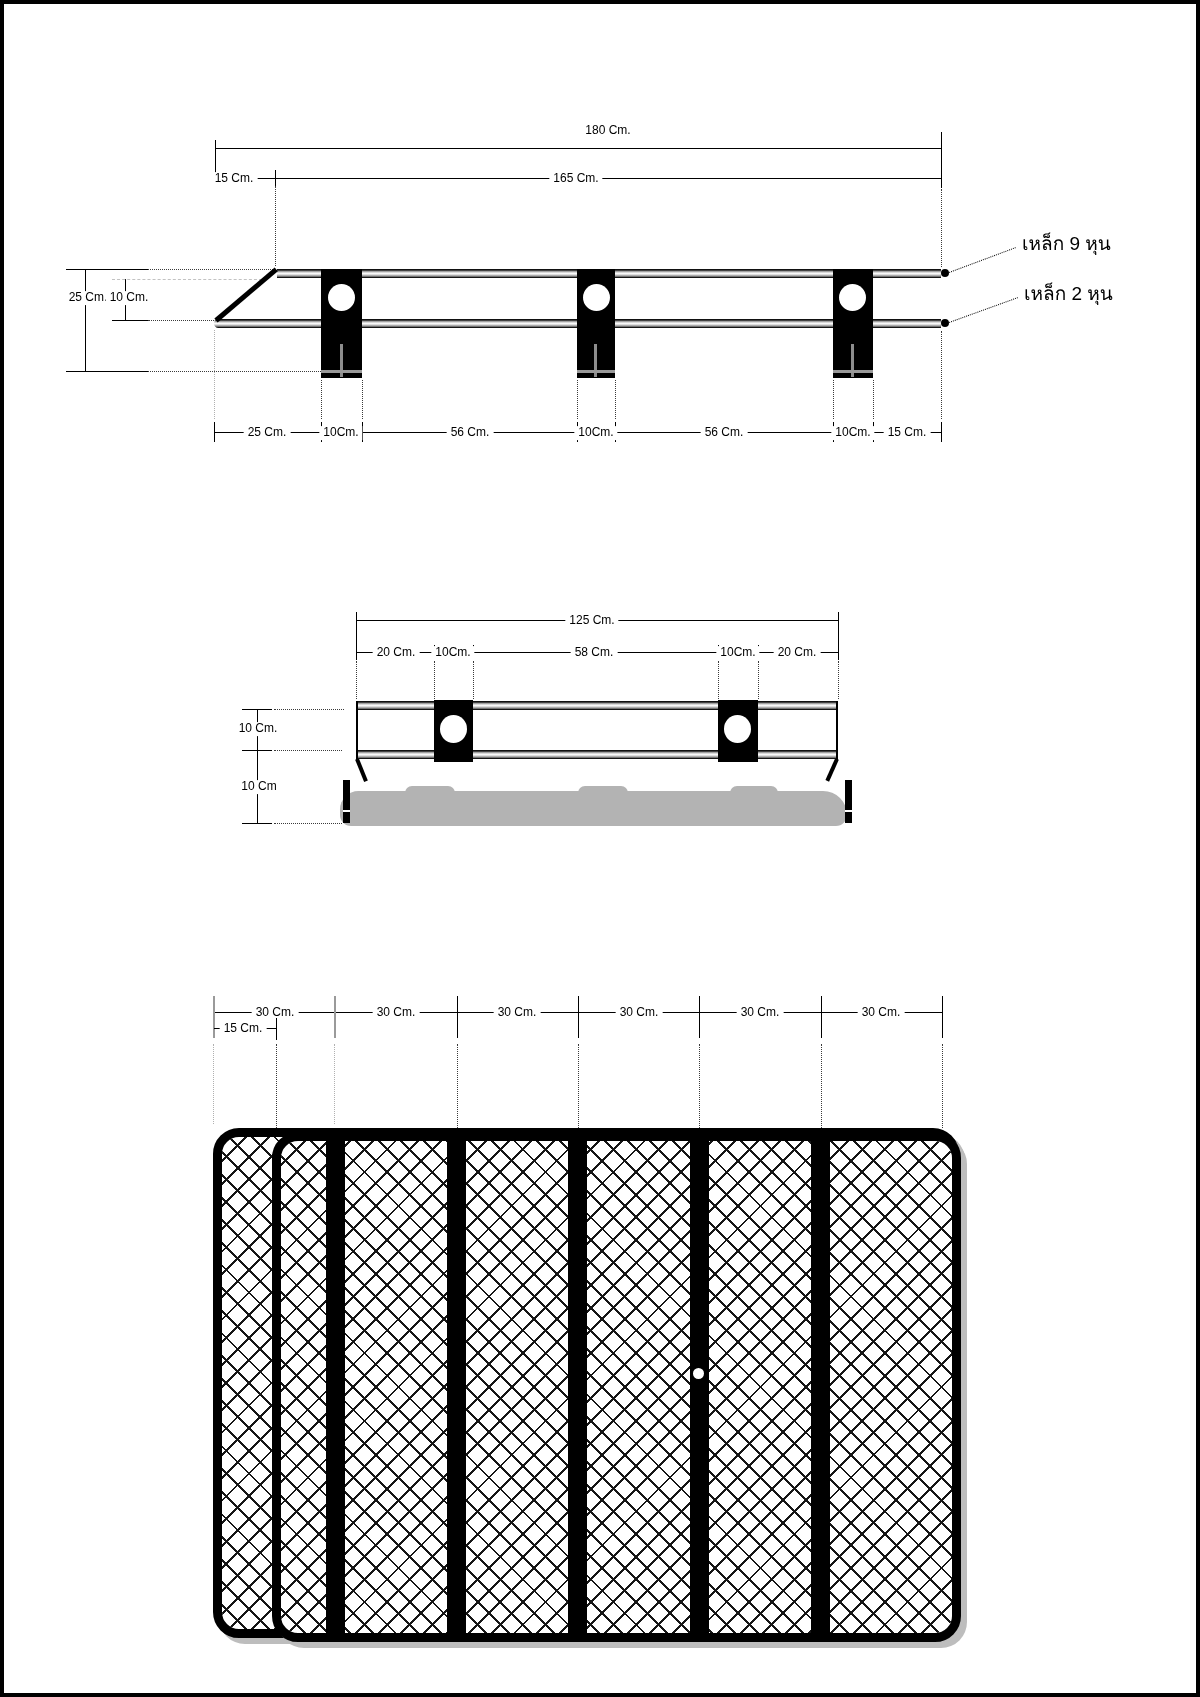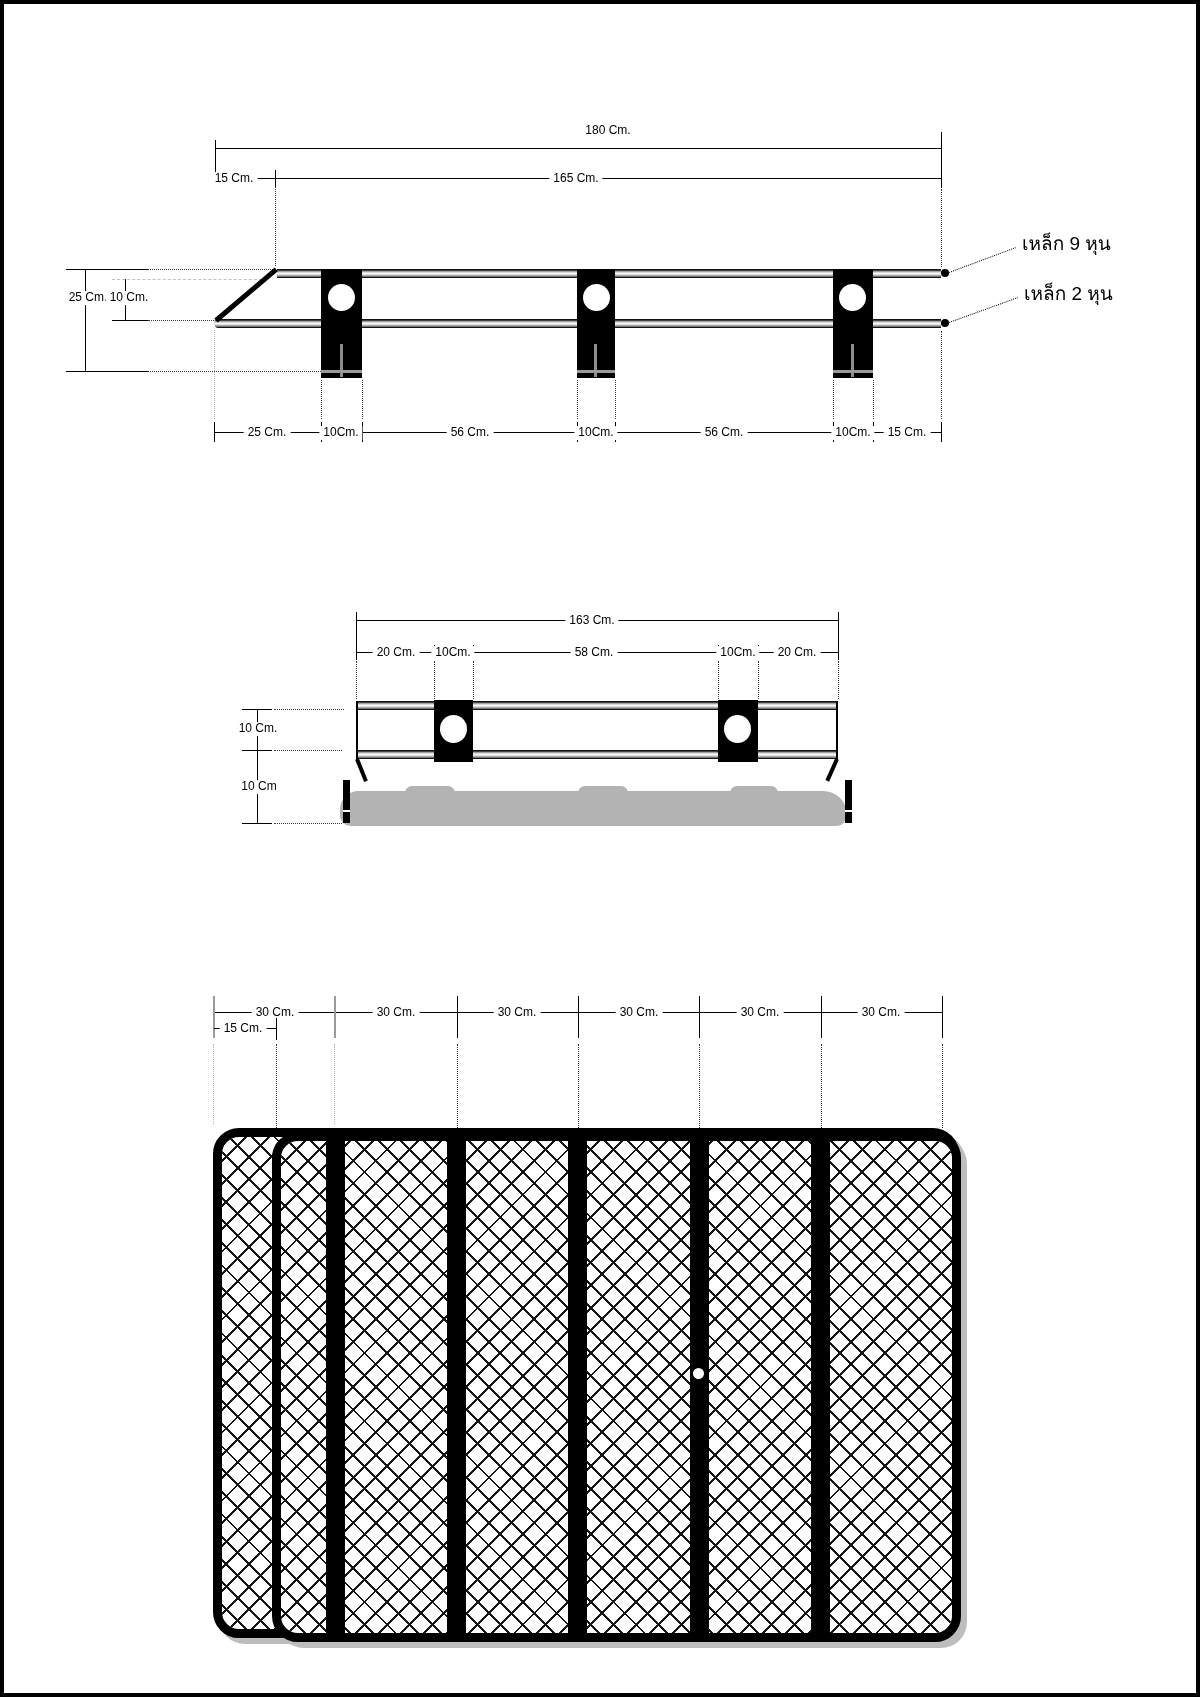--- a/index.html
+++ b/index.html
@@ -120,21 +120,21 @@
   <div class="v" style="left:941px;top:422px;height:20px"></div>
   <span class="lbl" style="left:267px;top:433px">25 Cm.</span>
   <span class="lbl" style="left:341px;top:433px">10Cm.</span>
   <span class="lbl" style="left:470px;top:433px">56 Cm.</span>
   <span class="lbl" style="left:596px;top:433px">10Cm.</span>
   <span class="lbl" style="left:724px;top:433px">56 Cm.</span>
   <span class="lbl" style="left:853px;top:433px">10Cm.</span>
   <span class="lbl" style="left:907px;top:433px">15 Cm.</span>
 
   <div class="h" style="left:356px;top:620px;width:482px"></div>
-  <span class="lbl" style="left:592px;top:621px">163 Cm.</span>
+  <span class="lbl" style="left:592px;top:621px">125 Cm.</span>
   <div class="v" style="left:356px;top:612px;height:48px"></div>
   <div class="v" style="left:838px;top:612px;height:48px"></div>
   <div class="h" style="left:356px;top:652px;width:482px"></div>
   <div class="v" style="left:434px;top:645px;height:15px"></div>
   <div class="v" style="left:473px;top:645px;height:15px"></div>
   <div class="v" style="left:718px;top:645px;height:15px"></div>
   <div class="v" style="left:758px;top:645px;height:15px"></div>
   <span class="lbl" style="left:396px;top:653px">20 Cm.</span>
   <span class="lbl" style="left:453px;top:653px">10Cm.</span>
   <span class="lbl" style="left:594px;top:653px">58 Cm.</span>

